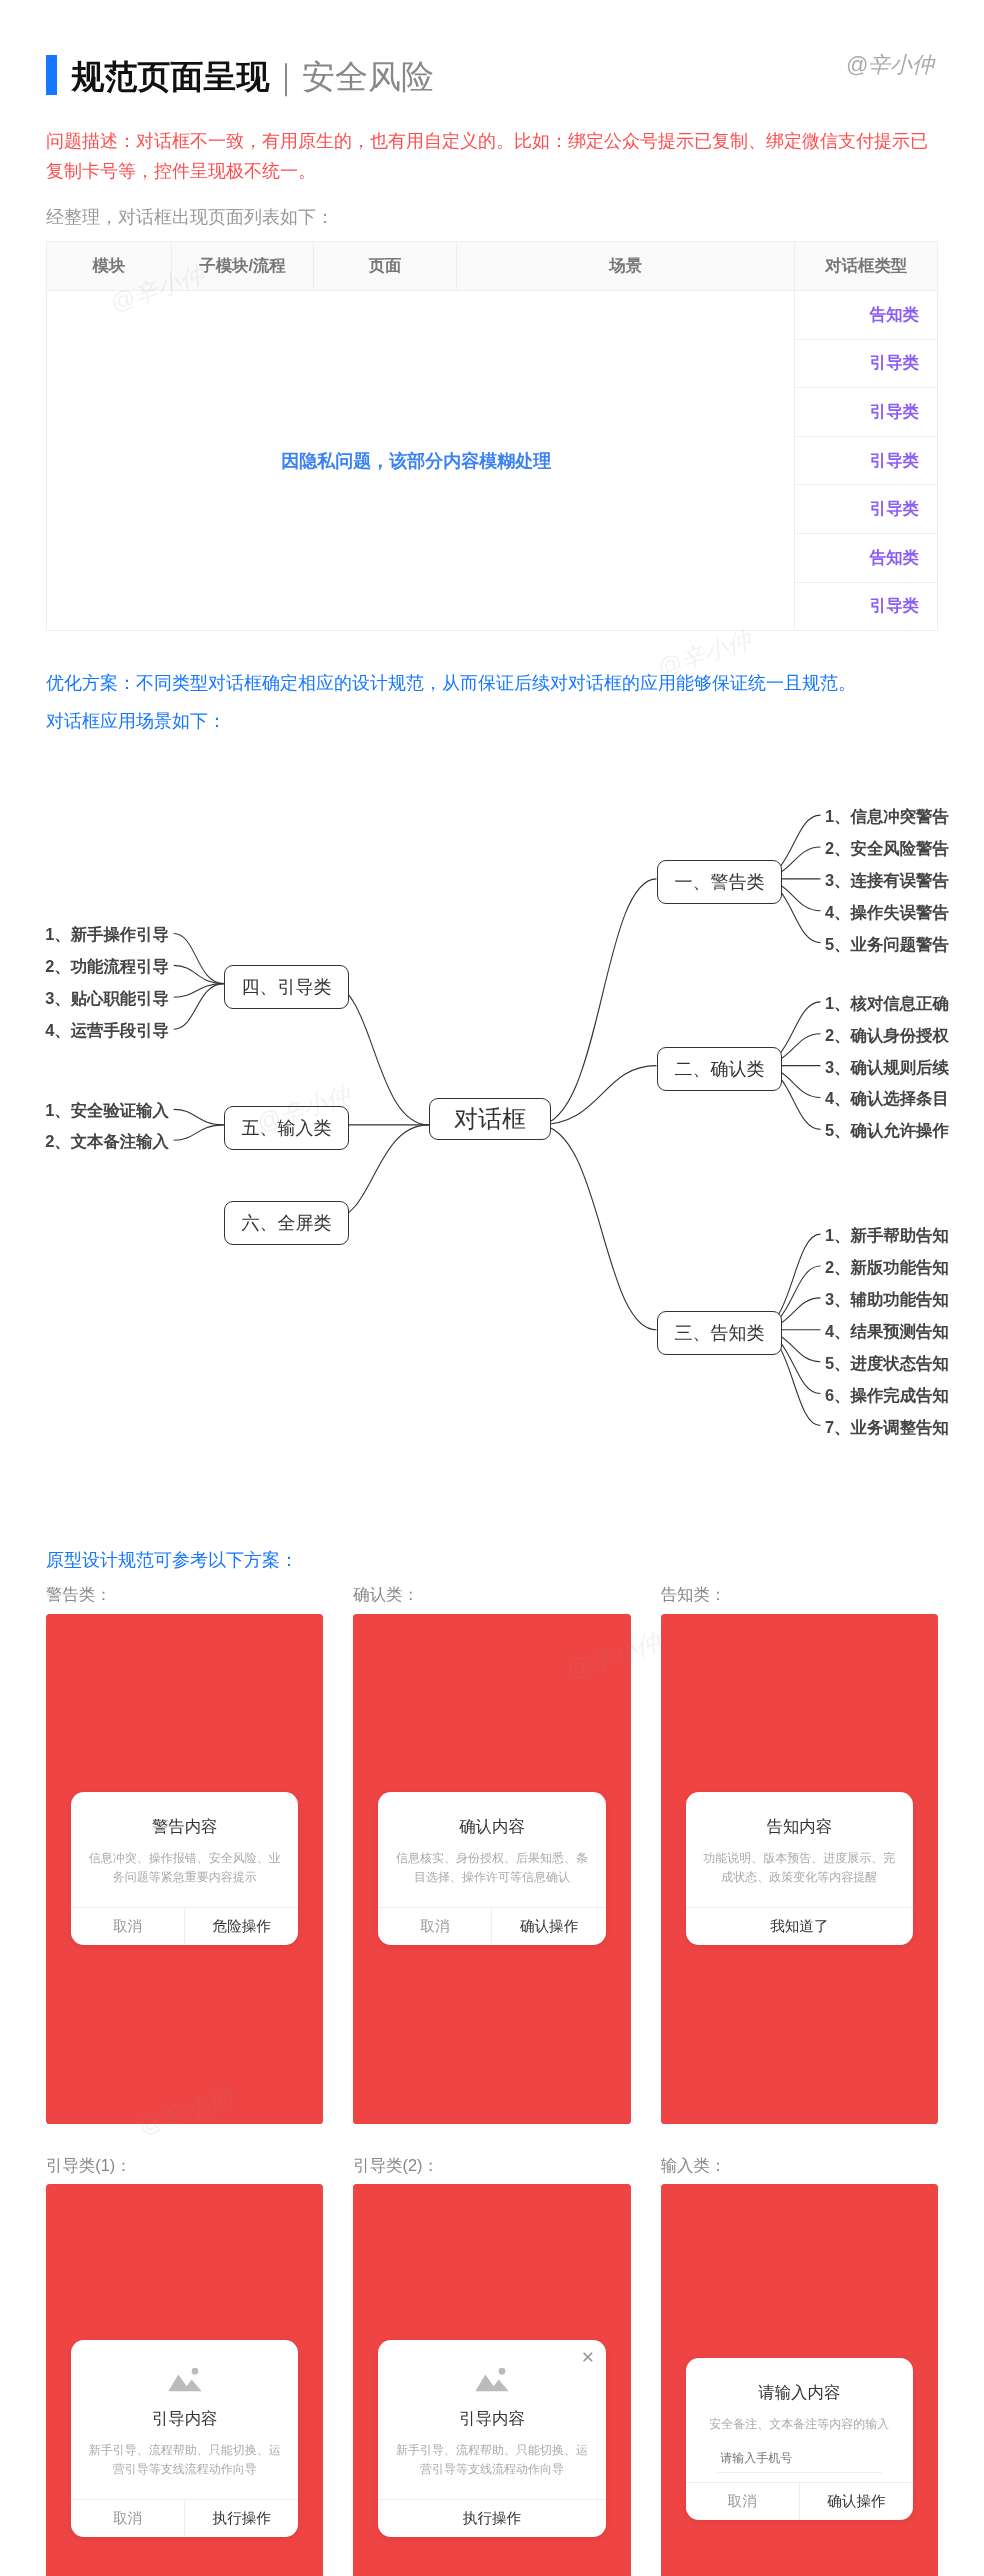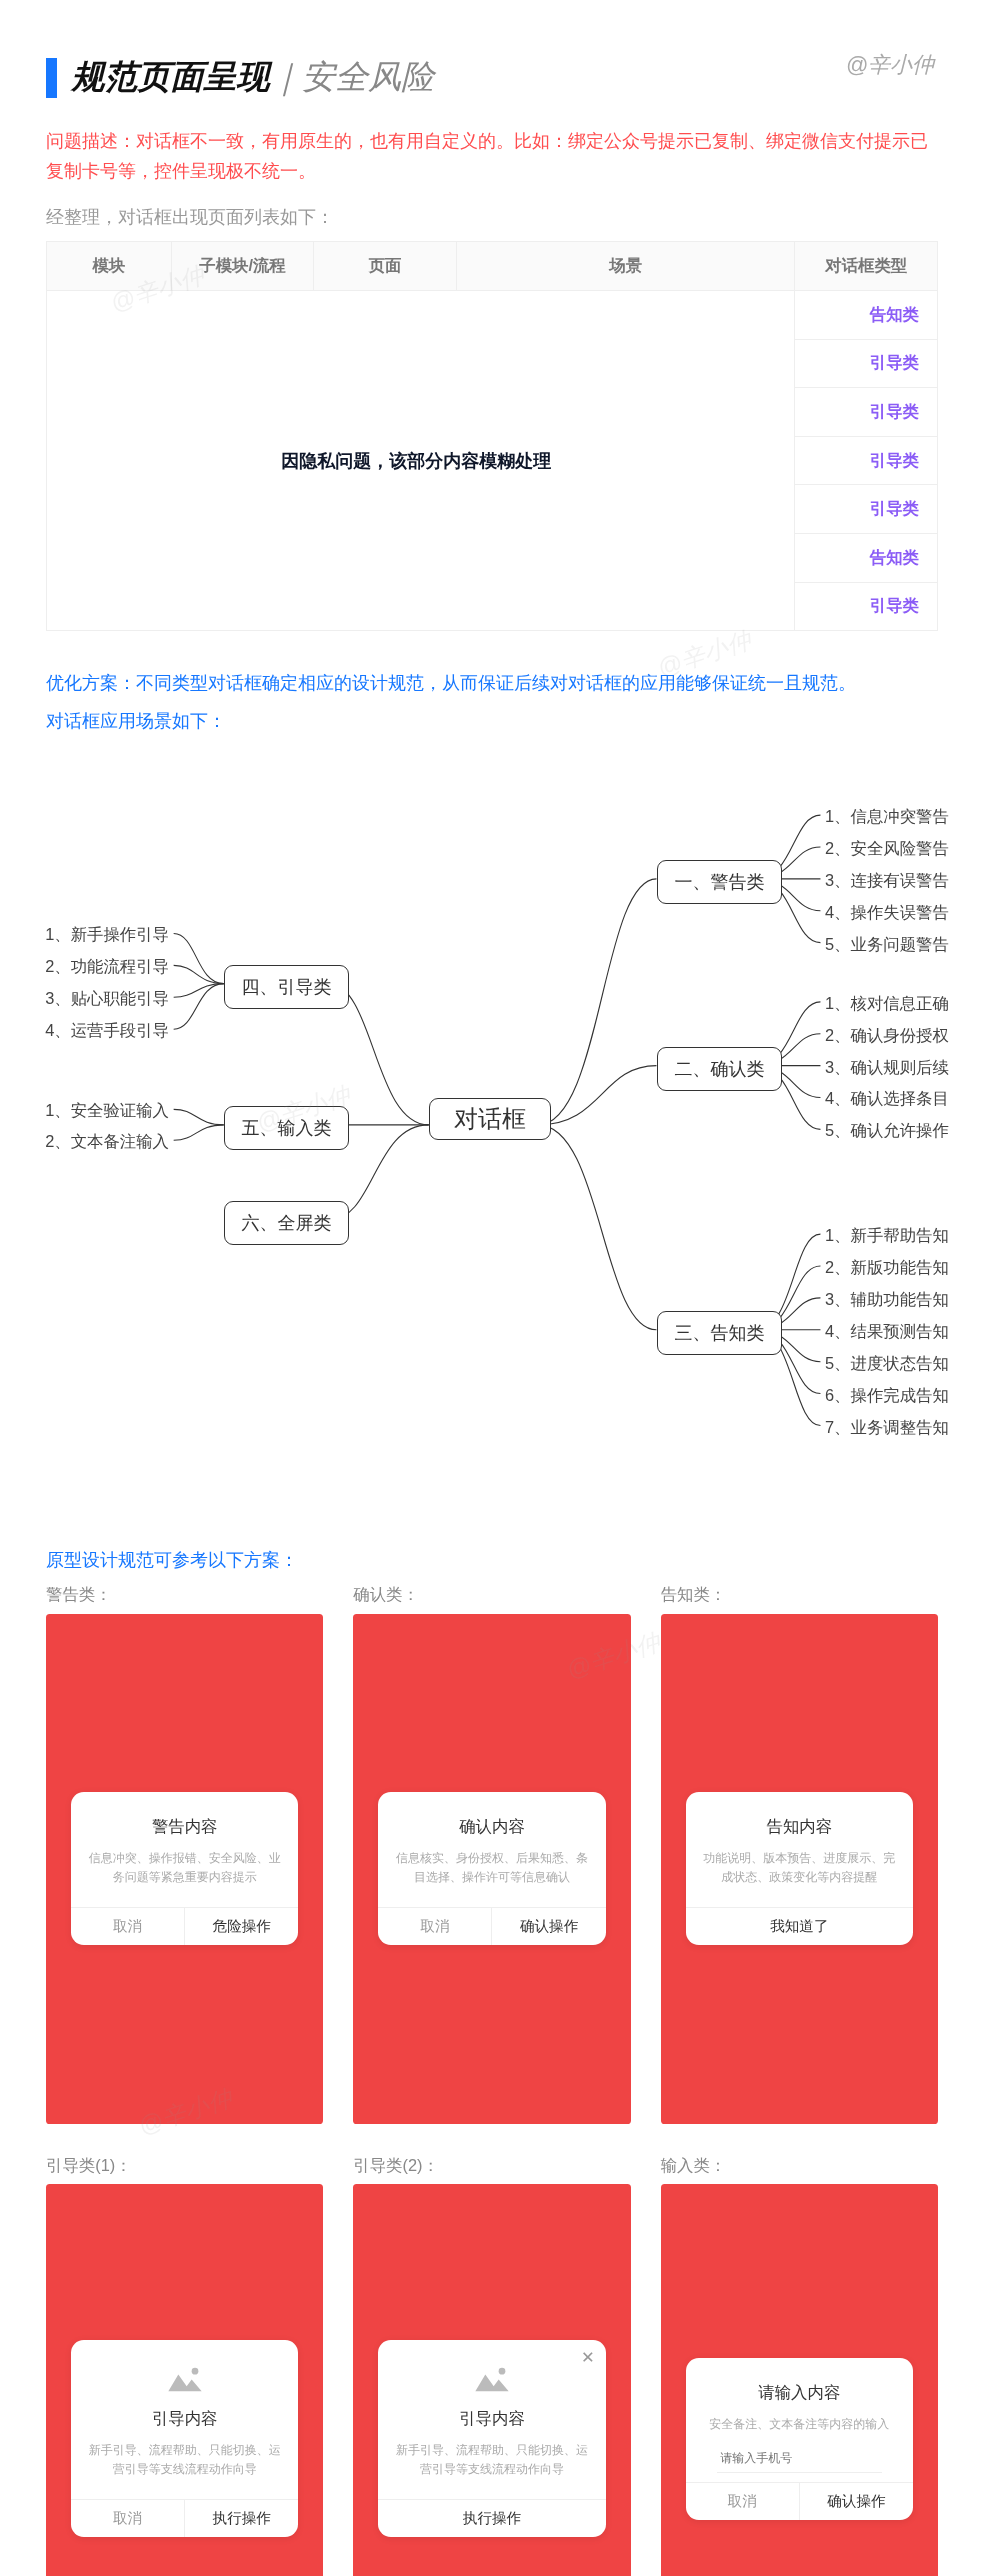--- a/index.html
+++ b/index.html
@@ -1,38 +1,38 @@
 <!DOCTYPE html>
 <html style="font-size:14.6px"><head>
 <meta charset="utf-8">
 <style>
 * { box-sizing: border-box; margin: 0; padding: 0; }
 body { font-family: -apple-system, "PingFang SC", "Microsoft YaHei", sans-serif; background: #fff; width: 984px; margin: 0 auto; color: #333; font-size: 16.4px; }
 .page { padding: 55px 46px 128px 46px; position: relative; }
 .watermark-outer { position: absolute; top: 50px; right: 50px; color: #aaa; font-size: 22px; font-style: italic; }
-.header { display: flex; align-items: center; margin-bottom: 25.5px; font-style: italic; }
+.header { display: flex; margin-bottom: 25.5px; }
 .header-bar { width: 11px; height: 40px; background: #1677ff; margin-right: 14.6px; }
 .header-title { font-size: 33px; font-weight: 700; color: #111; }
 .header-sub { font-size: 33px; font-weight: 400; color: #888; }
 .problem-desc { color: #ff4d4f; line-height: 1.7; margin-bottom: 18px; font-size: 18px; }
 .sub-desc { color: #999; margin-bottom: 12.8px; font-size: 18px; }
 .table { width: 100%; border-collapse: collapse; margin-bottom: 36px; }
 .table th, .table td { border: 0.9px solid #eee; padding: 12.8px 9px; font-size: 16.4px; font-weight: 700; }
 .table th { color: #777; background: #fafafa; }
 .table td { color: #8b5cf6; text-align: right; padding-right: 18px; }
-.table td.blur-cell { text-align: center; vertical-align: middle; color: #0f172a; font-size: 18px; position: relative; }
+.table td.blur-cell { text-align: center; vertical-align: middle; color: #3b82f6; font-size: 18px; position: relative; }
 .blue-text { color: #1677ff; line-height: 1.8; font-size: 18px; }
 .opt-plan { margin-bottom: 5.5px; }
 .scene-label { margin-bottom: 27px; }
 
 
 .mindmap { position: relative; width: 893px; height: 747px; margin: 0 auto 36px auto; }
 .mm-node { position: absolute; background: #fff; border: 1.4px solid #333; border-radius: 9px; padding: 9px 16.4px; text-align: center; font-size: 18px; }
 .mm-center { left: 383px; top: 333px; font-size: 24px; padding: 4px 24px; }
-.mm-leaf { position: absolute; font-size: 16.4px; color: #444; white-space: nowrap; }
+.mm-leaf { position: absolute; font-size: 16.4px; color: #444; white-space: nowrap; font-weight: bold; }
 .mm-svg { position: absolute; left: 0; top: 0; width: 100%; height: 100%; pointer-events: none; }
 
 .proto-label { color: #1677ff; margin: 18px 0 12.8px 0; font-size: 18px; }
 .cat-label { color: #888; font-size: 16.4px; margin-bottom: 7.3px; }
 .proto-row { display: flex; gap: 30px; margin-bottom: 31px; }
 .proto-col { flex: 1; }
 
 .phone { background: #ef4444; height: 510px; border-radius: 3.6px; display: flex; align-items: center; justify-content: center; position: relative; }
 .phone-tall { height: 510px; align-items: center; }
 .dialog { background: #fff; border-radius: 12.8px; width: 82%; box-shadow: 0 1.8px 7.3px rgba(0,0,0,0.08); overflow: hidden; }

